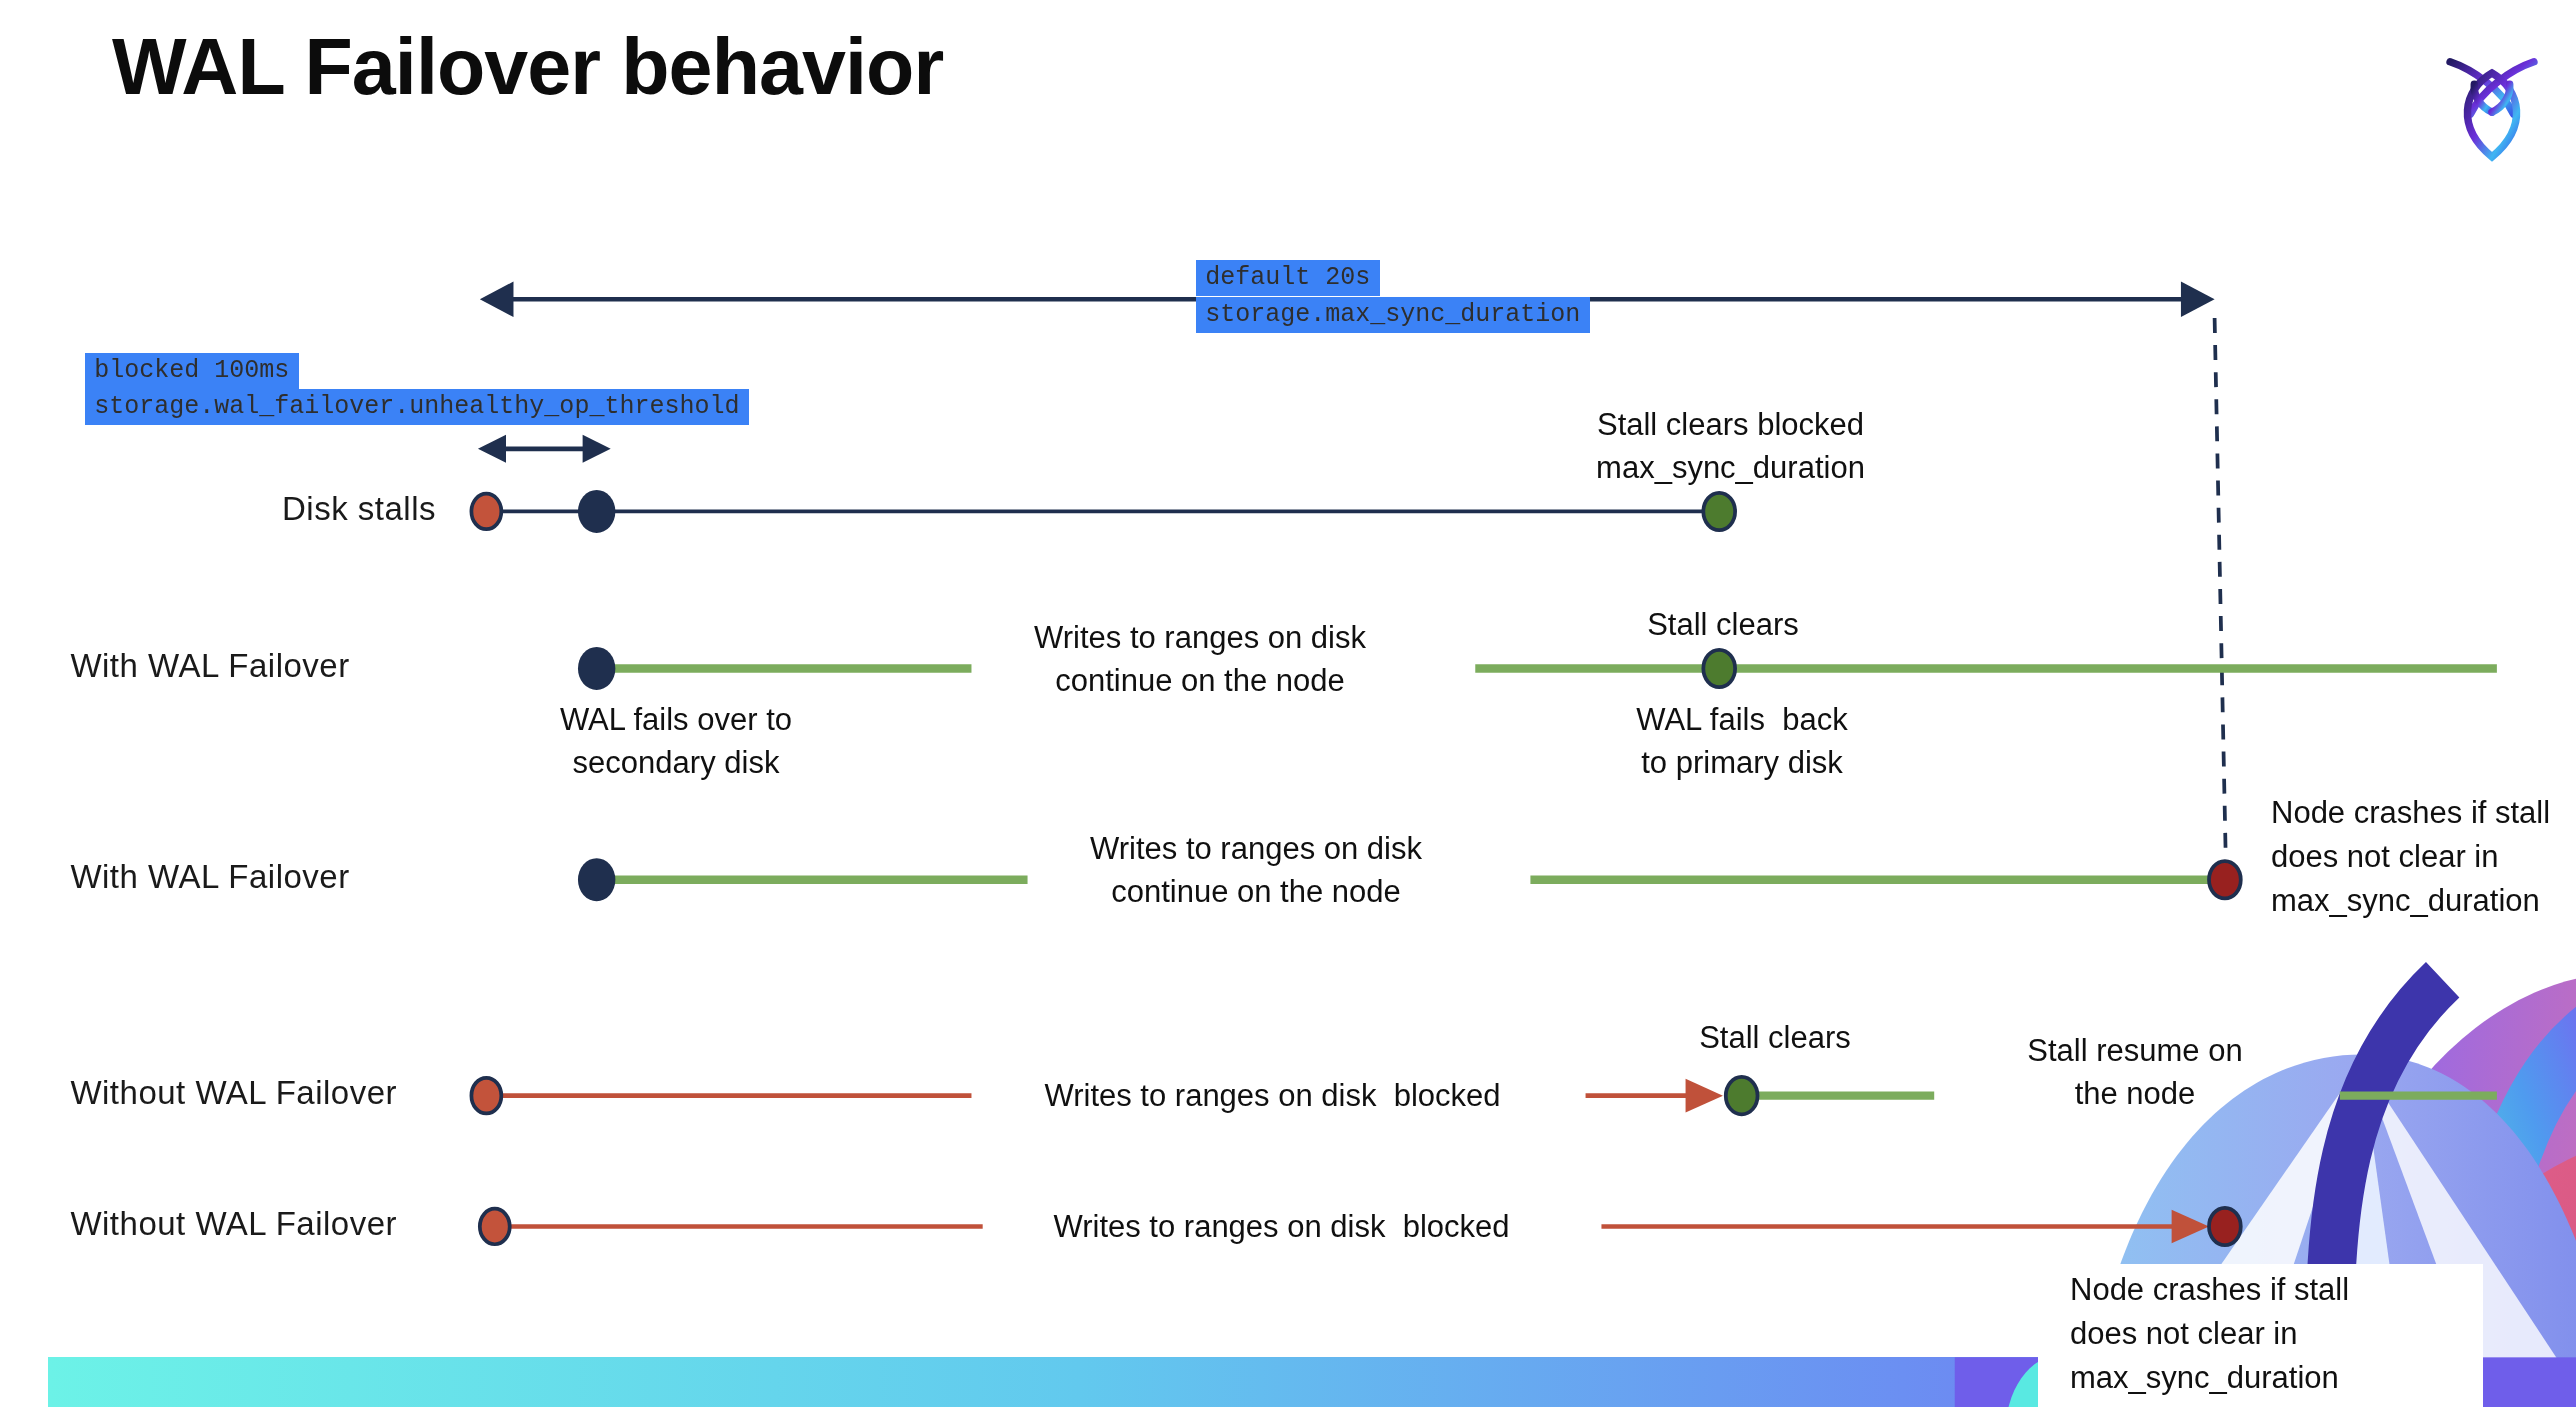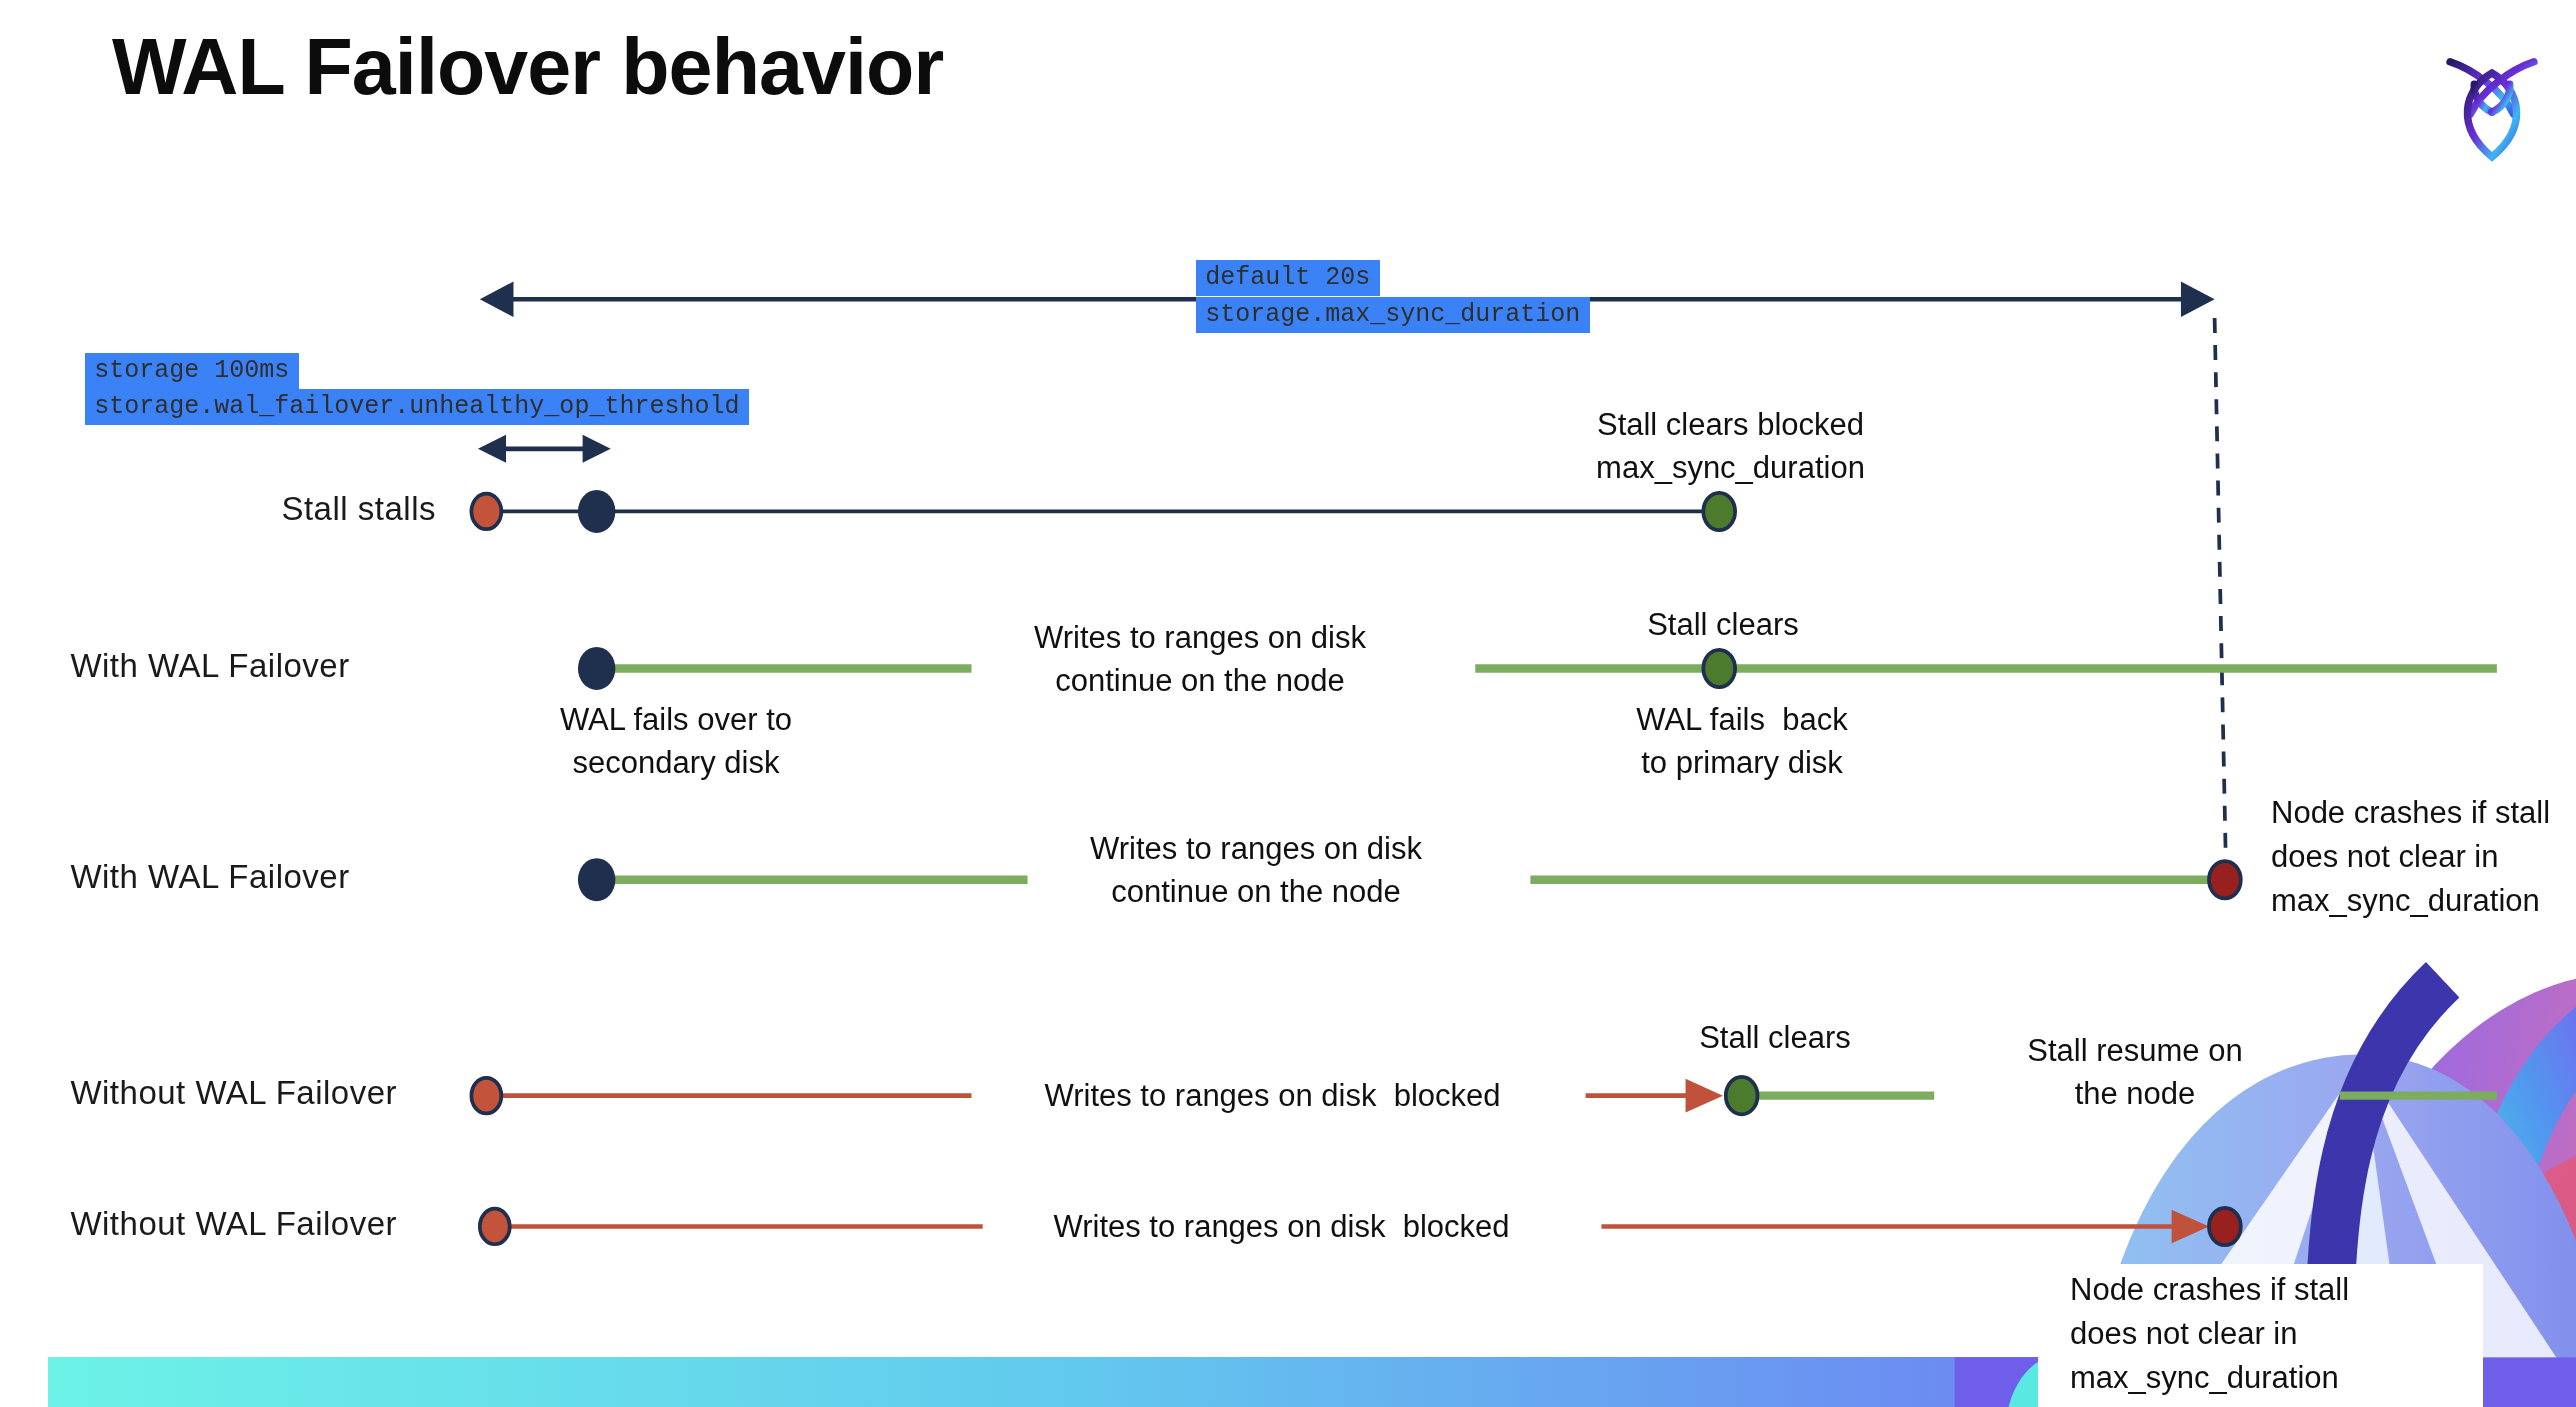--- a/index.html
+++ b/index.html
@@ -155,27 +155,27 @@
     </g>
   </svg>
 
   <div class="abs z4" style="left:1148px;top:260px;">
     <span class="code-label">default 20s</span>
   </div>
   <div class="abs z4" style="left:1148px;top:297px;">
     <span class="code-label">storage.max_sync_duration</span>
   </div>
   <div class="abs z4" style="left:37px;top:353px;">
-    <span class="code-label">storage 100ms</span>
+    <span class="code-label">blocked 100ms</span>
   </div>
   <div class="abs z4" style="left:37px;top:389px;">
     <span class="code-label">storage.wal_failover.unhealthy_op_threshold</span>
   </div>
 
-  <div class="abs row-label z4" style="left:122px;top:491px;width:266px;text-align:right;">Stall stalls</div>
+  <div class="abs row-label z4" style="left:122px;top:491px;width:266px;text-align:right;">Disk stalls</div>
   <div class="abs row-label z4" style="left:22.4px;top:648px;width:336px;">With WAL Failover</div>
   <div class="abs row-label z4" style="left:22.4px;top:859px;width:336px;">With WAL Failover</div>
   <div class="abs row-label z4" style="left:22.4px;top:1075px;width:393px;">Without WAL Failover</div>
   <div class="abs row-label z4" style="left:22.4px;top:1206px;width:393px;">Without WAL Failover</div>
 
   <div class="abs ann z4" style="left:1477px;top:404px;width:411px;">Stall clears blocked
 max_sync_duration</div>
 
   <div class="abs ann z4" style="left:937px;top:617px;width:430px;">Writes to ranges on disk
 continue on the node</div>

